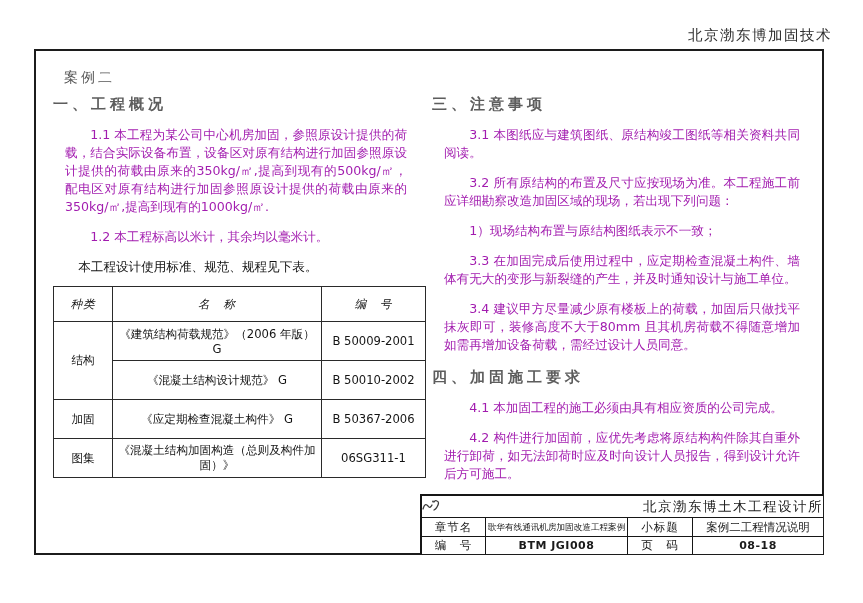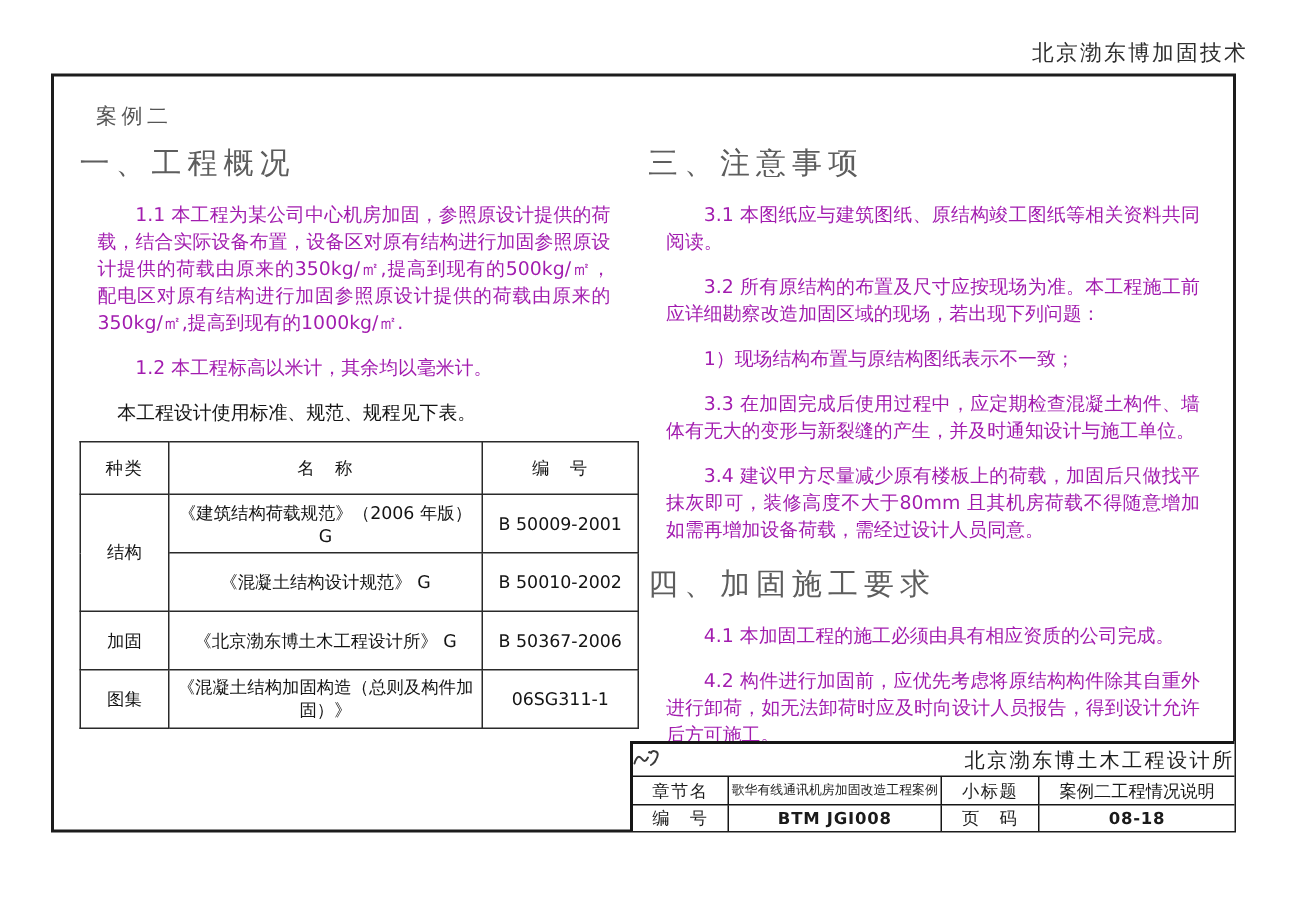--- a/index.html
+++ b/index.html
@@ -6,29 +6,29 @@
   .page{position:relative;width:863px;height:603px;background:#ffffff;overflow:hidden;
         font-family:"DejaVu Sans","Liberation Sans",sans-serif;color:#161616;}
   .company-header{position:absolute;top:26px;right:31px;font-family:"DejaVu Serif","Liberation Serif",serif;
         font-size:14.5px;color:#2e2e2e;letter-spacing:1.5px;}
   .frame{position:absolute;left:34px;top:49px;width:786px;height:502px;border:2px solid #1c1c1c;background:#fff;}
   .case-title{position:absolute;left:28px;top:18px;font-family:"DejaVu Serif","Liberation Serif",serif;
         font-size:14px;color:#555;letter-spacing:3px;}
   .col{position:absolute;top:44px;}
   .col-left{left:17px;width:366px;}
   .col-right{left:396px;width:380px;}
-  .sec-title{font-family:"DejaVu Serif","Liberation Serif",serif;font-size:20px;color:#5d5d5d;
-        letter-spacing:4px;font-weight:normal;margin:0 0 12px 0;}
+  .sec-title{font-family:"DejaVu Serif","Liberation Serif",serif;font-size:15px;color:#5d5d5d;
+        letter-spacing:4px;font-weight:bold;margin:0 0 12px 0;}
   .sec-title.later{margin-top:14px;}
   .body-p{font-size:12.6px;line-height:18px;color:#a21caf;text-indent:2em;margin:12px;text-align:justify;}
   .intro-p{font-size:12.6px;line-height:18px;color:#141414;text-indent:2em;margin:0 0 10px 0;}
   .std-table{border-collapse:collapse;margin-top:6px;width:363px;table-layout:fixed;}
   .std-table th,.std-table td{border:1.5px solid #2a2a2a;text-align:center;vertical-align:middle;
         font-size:11.6px;color:#141414;font-weight:normal;padding:2px 3px;}
-  .std-table th{height:30px;letter-spacing:1px;}
+  .std-table th{height:30px;letter-spacing:1px;font-style:italic;}
   .std-table td{height:34px;}
   .col-cat{width:52px;}
   .col-name{width:202px;}
   .col-num{width:97px;}
   .title-block{position:absolute;right:-1px;bottom:-1px;width:401px;background:#fff;
         border:2px solid #161616;border-right:none;border-bottom:none;}
   .tb-row1{height:21px;display:flex;align-items:center;justify-content:space-between;gap:8px;
         border-bottom:1px solid #161616;}
   .tb-institute{font-family:"DejaVu Serif","Liberation Serif",serif;font-size:13.5px;color:#1d1d1d;letter-spacing:1.5px;}
   .tb-grid{display:grid;grid-template-columns:64px 142px 65px auto;}
@@ -72,21 +72,21 @@
           <td rowspan="2">结构</td>
           <td>《建筑结构荷载规范》（2006 年版） G</td>
           <td>B 50009-2001</td>
         </tr>
         <tr>
           <td>《混凝土结构设计规范》 G</td>
           <td>B 50010-2002</td>
         </tr>
         <tr>
           <td>加固</td>
-          <td>《北京渤东博土木工程设计所》 G</td>
+          <td>《应定期检查混凝土构件》 G</td>
           <td>B 50367-2006</td>
         </tr>
         <tr>
           <td>图集</td>
           <td>《混凝土结构加固构造（总则及构件加固）》</td>
           <td>06SG311-1</td>
         </tr>
       </tbody>
         </table>
     </div>

